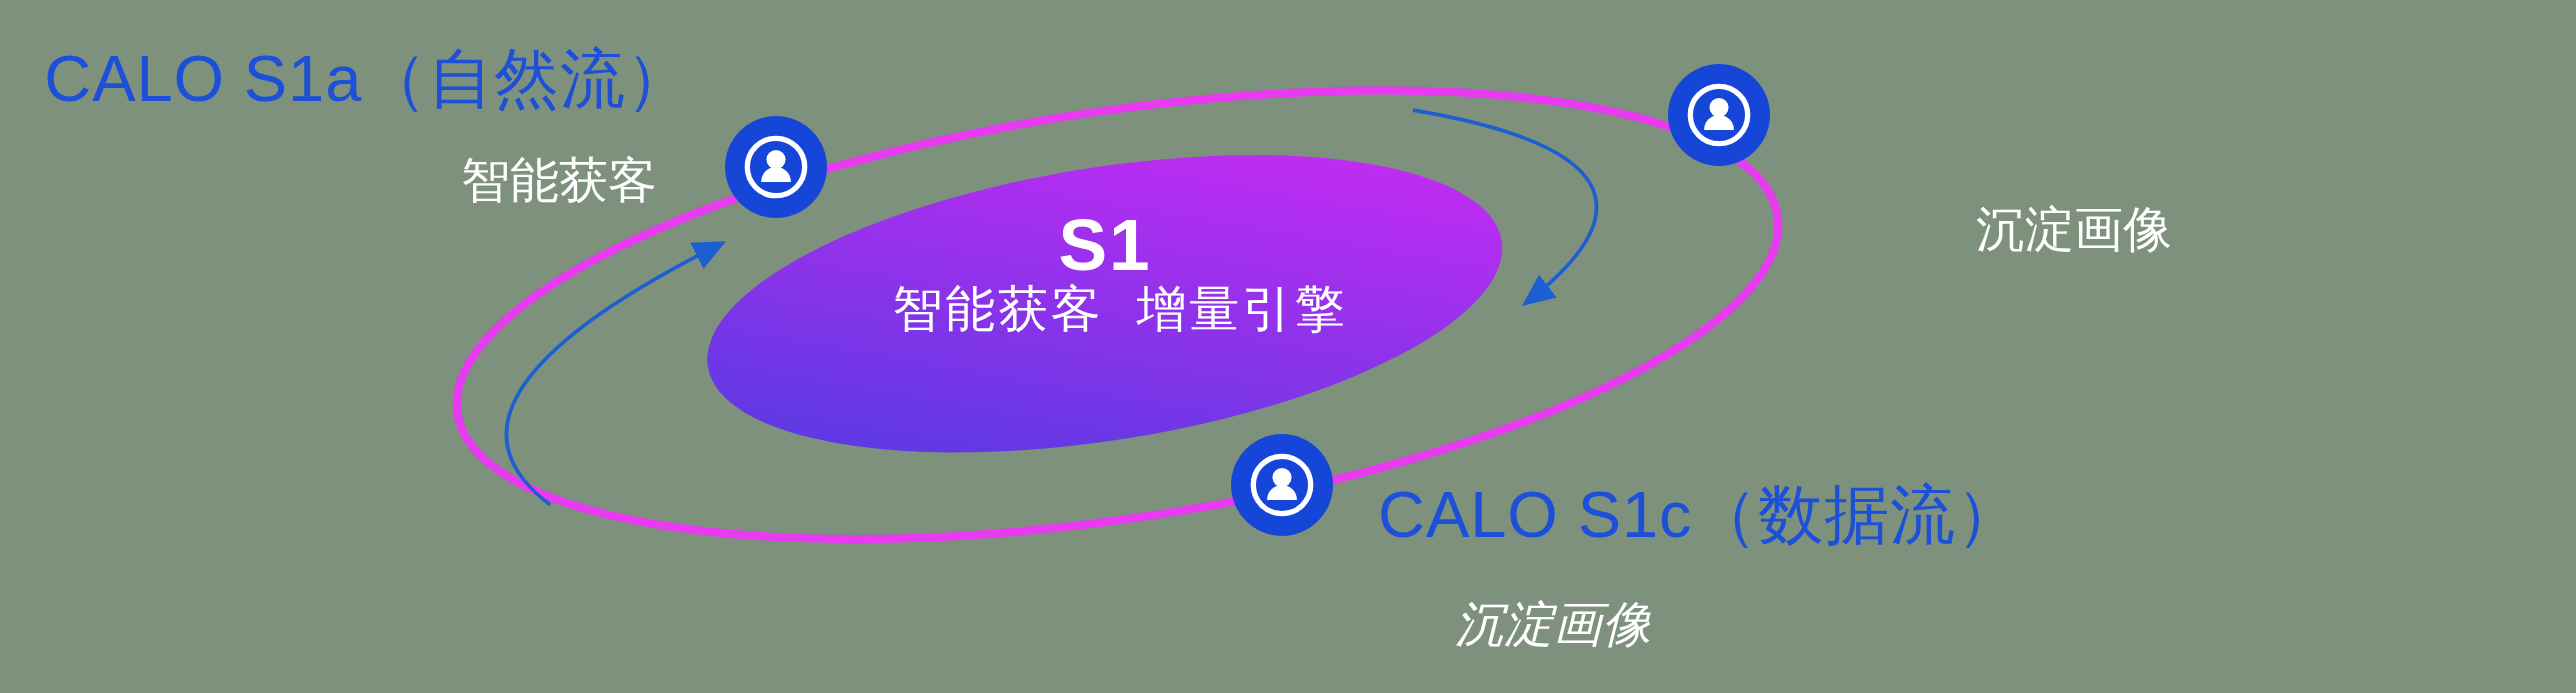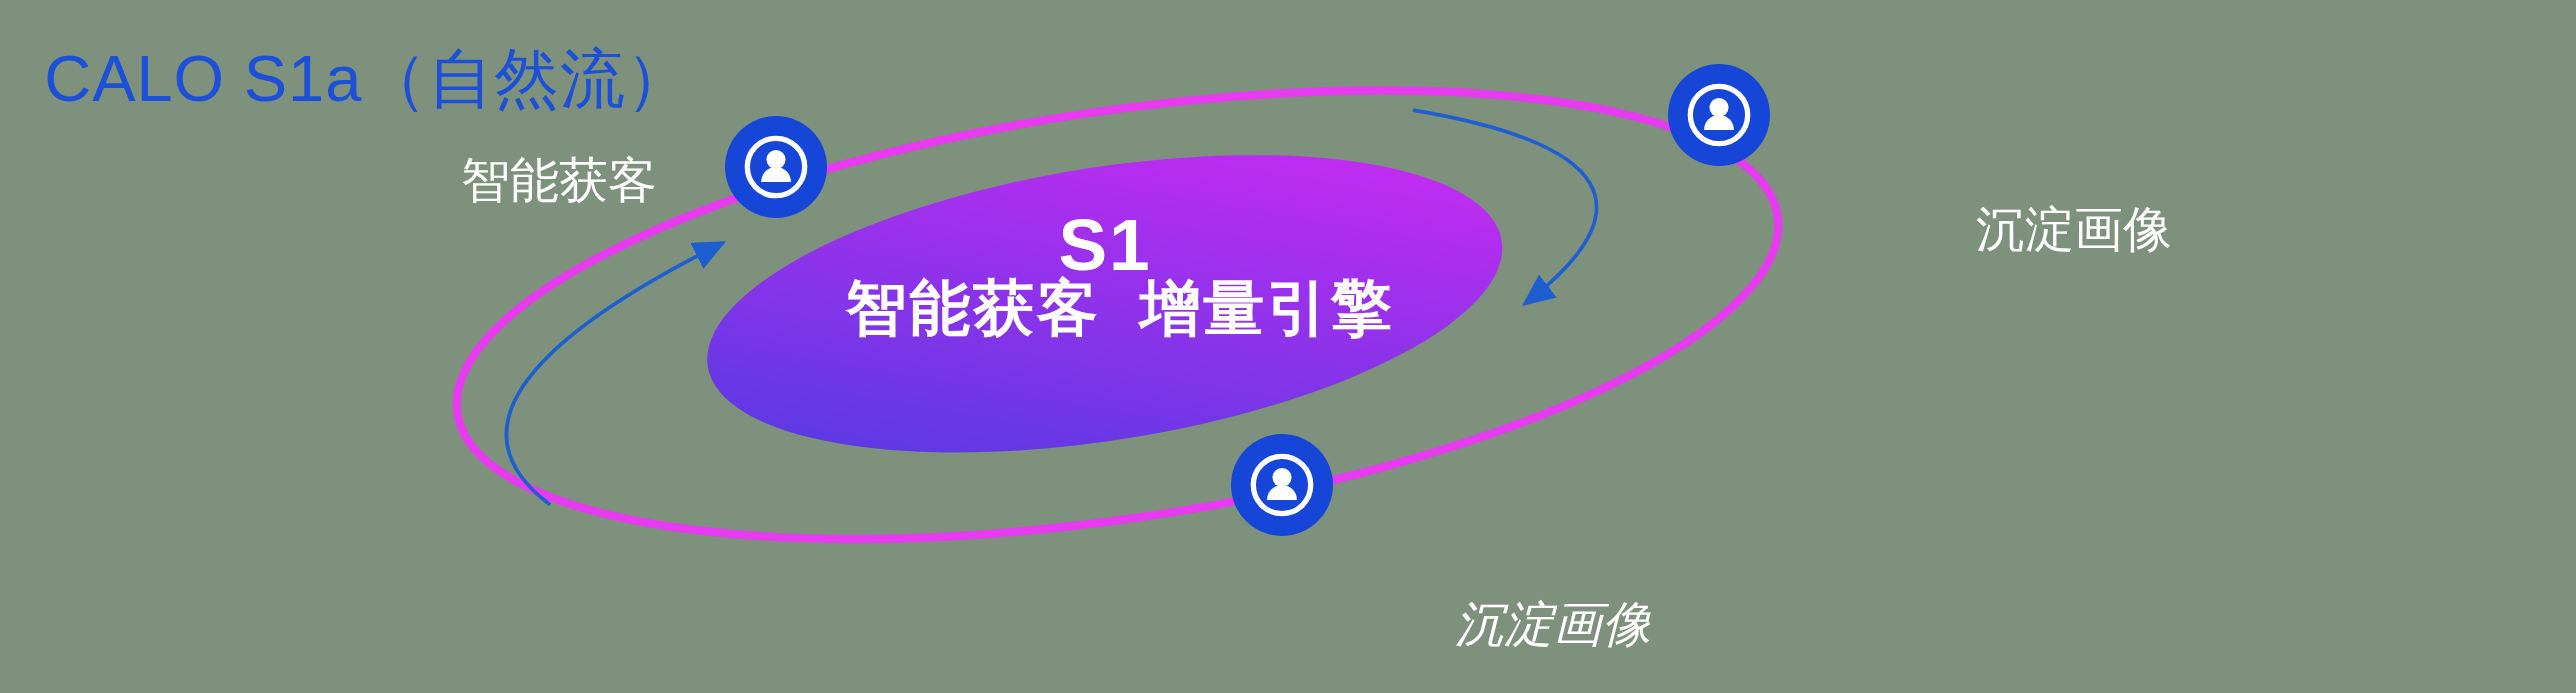--- a/index.html
+++ b/index.html
@@ -38,22 +38,22 @@
     font-weight: 400;
   }
   .core-title {
     color: #ffffff;
     font-size: 73px;
     font-weight: 700;
     letter-spacing: 1.8px;
   }
   .core-sub {
     color: #ffffff;
-    font-size: 61px;
-    font-weight: 700;
+    font-size: 50px;
+    font-weight: 400;
     letter-spacing: 2.7px;
     white-space: pre;
   }
   .node-icon {
     width: 102px;
     height: 102px;
     display: block;
   }
 </style>
 </head>
@@ -106,16 +106,17 @@
   <div class="abs label-white" style="left:2074px; top:230px;">沉淀画像</div>
 
   <div class="abs" style="left:1282px; top:485px;">
     <svg class="node-icon" viewBox="0 0 48 48">
       <circle cx="24" cy="24" r="24" fill="#1546d8"></circle>
       <circle cx="24" cy="24" r="13.5" fill="none" stroke="#ffffff" stroke-width="2.5"></circle>
       <circle cx="24" cy="20.5" r="4.5" fill="#ffffff"></circle>
       <path d="M17 31 a7 7 0 0 1 14 0 z" fill="#ffffff"></path>
     </svg>
   </div>
+  <div class="abs label-blue" style="left:1700px; top:515px;">CALO S1c（数据流）</div>
   <div class="abs label-white" style="left:1553px; top:625px;font-style:italic;">沉淀画像</div>
 
 </div>
 
 
 </body></html>

